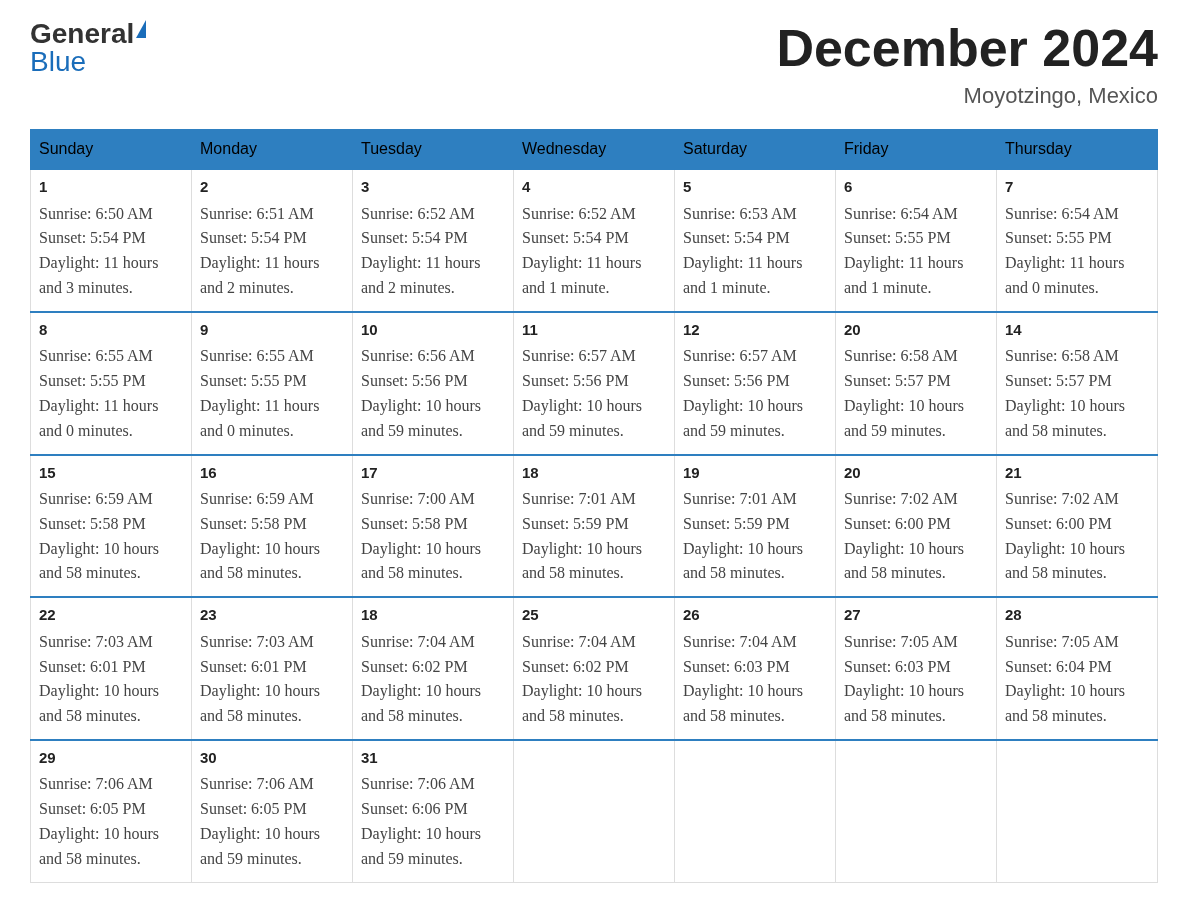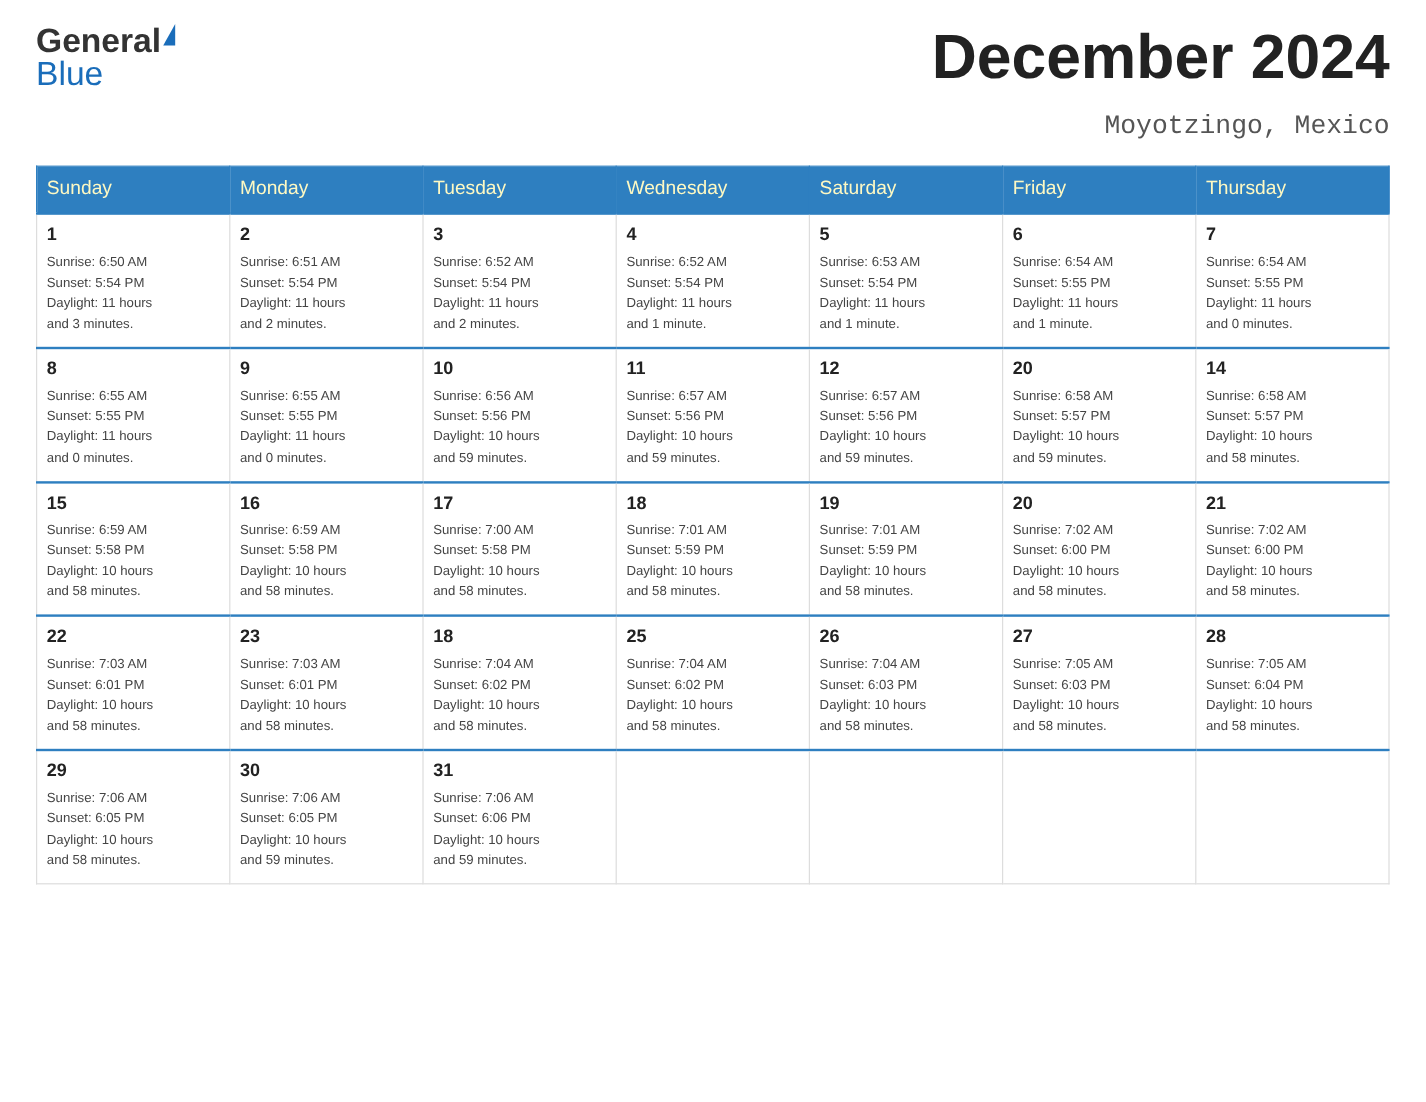--- a/index.html
+++ b/index.html
@@ -53,30 +53,29 @@
     }
     .calendar-title {
       font-size: 52px;
       font-weight: bold;
       color: #222;
       line-height: 1.1;
     }
     .calendar-subtitle {
       font-size: 22px;
       color: #555;
-      margin-top: 16px;
-      font-family: Liberation Mono, monospace;
+      margin-top: 6px;
     }
     table {
       width: 100%;
       border-collapse: collapse;
     }
     th {
       background-color: #2e7fc0;
-      color: #fef9c3;
+      color: #000000;
       font-size: 16px;
       font-weight: normal;
       padding: 10px 8px;
       text-align: left;
       border: 1px solid #2e7fc0;
     }
     td {
       vertical-align: top;
       padding: 6px 8px 10px 8px;
       border: 1px solid #ccc;
@@ -88,22 +87,23 @@
     }
     .day-num {
       font-size: 15px;
       font-weight: bold;
       color: #222;
       display: block;
       margin-bottom: 3px;
     }
     .day-info {
       color: #444;
-      font-size: 11px;
+      font-size: 16px;
       line-height: 1.55;
+      font-family: Liberation Serif, serif;
     }
     tr td {
       border-top: 2px solid #2e7fc0;
       border-bottom: 1px solid #ddd;
       border-left: 1px solid #ddd;
       border-right: 1px solid #ddd;
     }
     tr td:first-child {
       border-left: 1px solid #ddd;
     }

